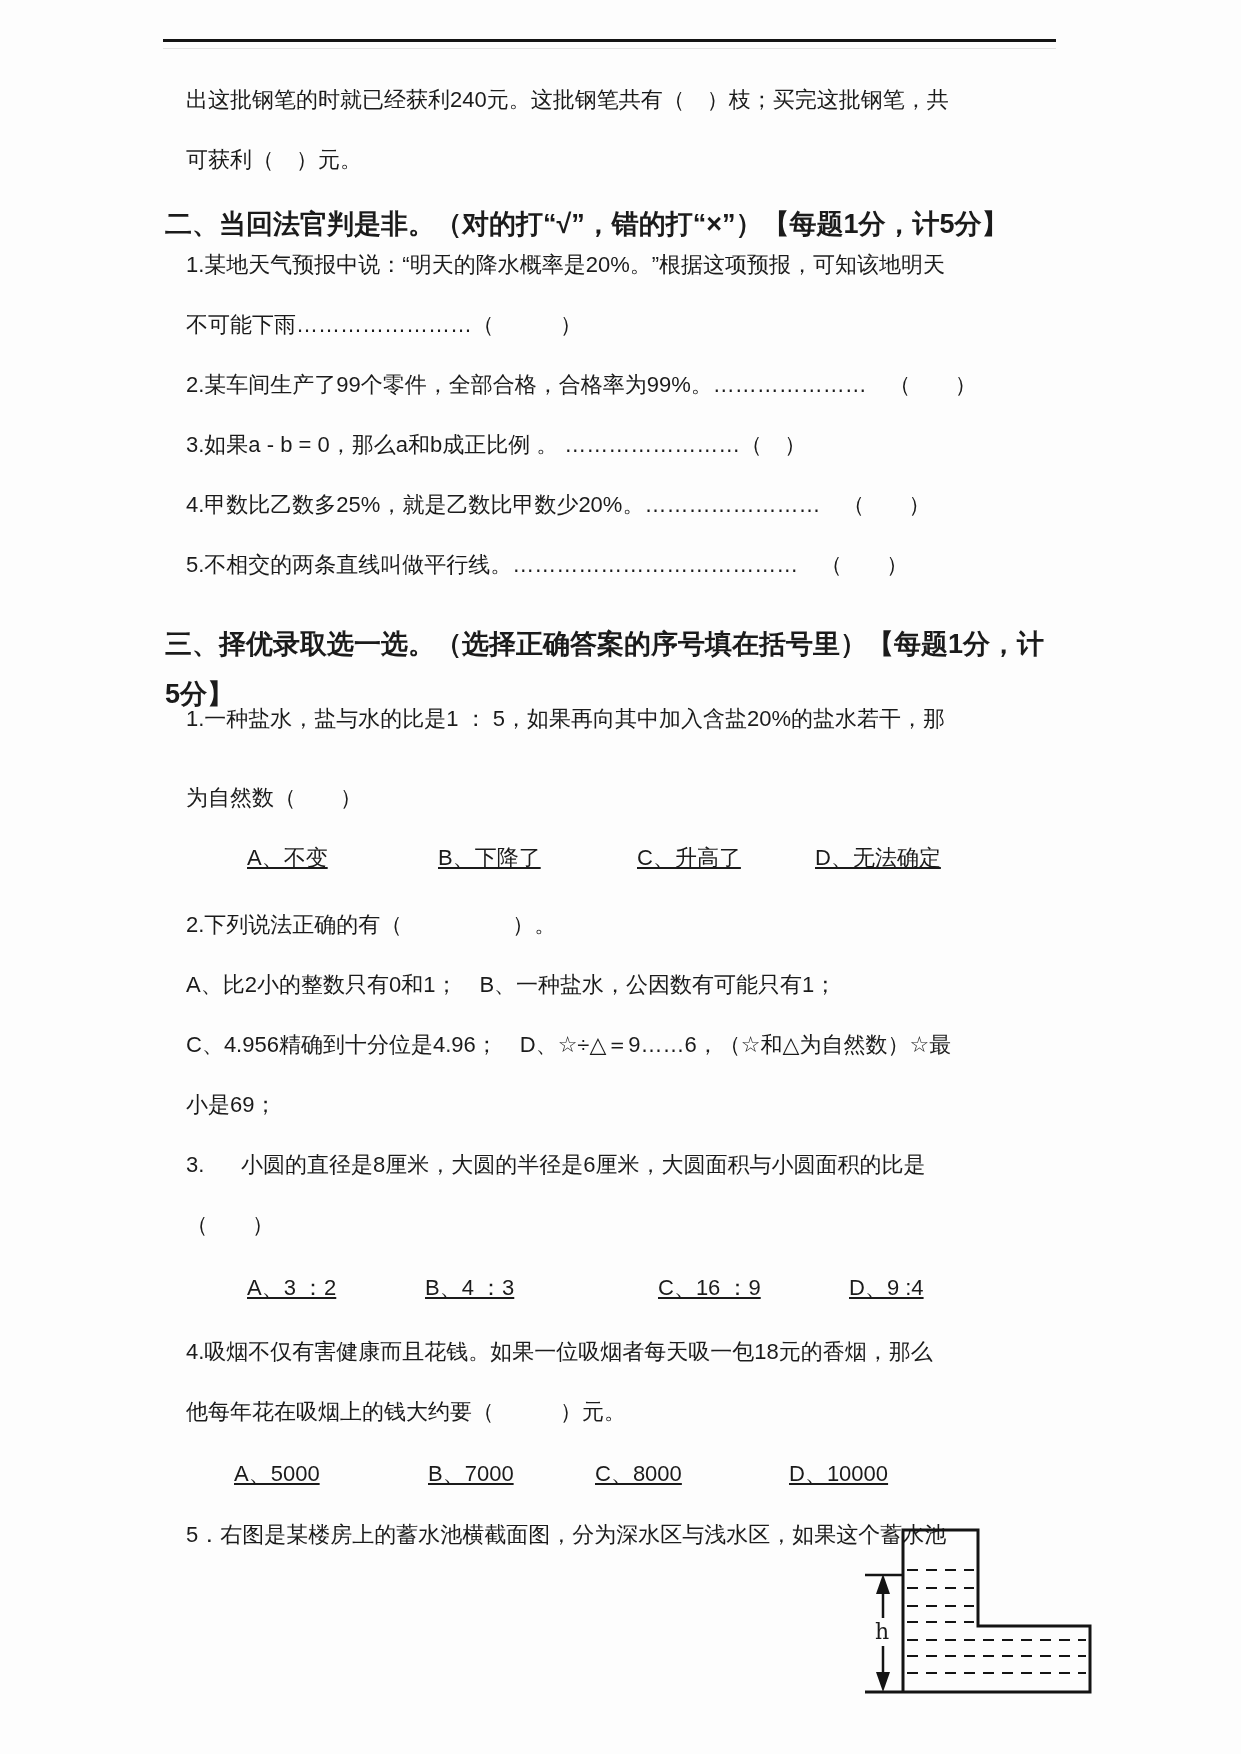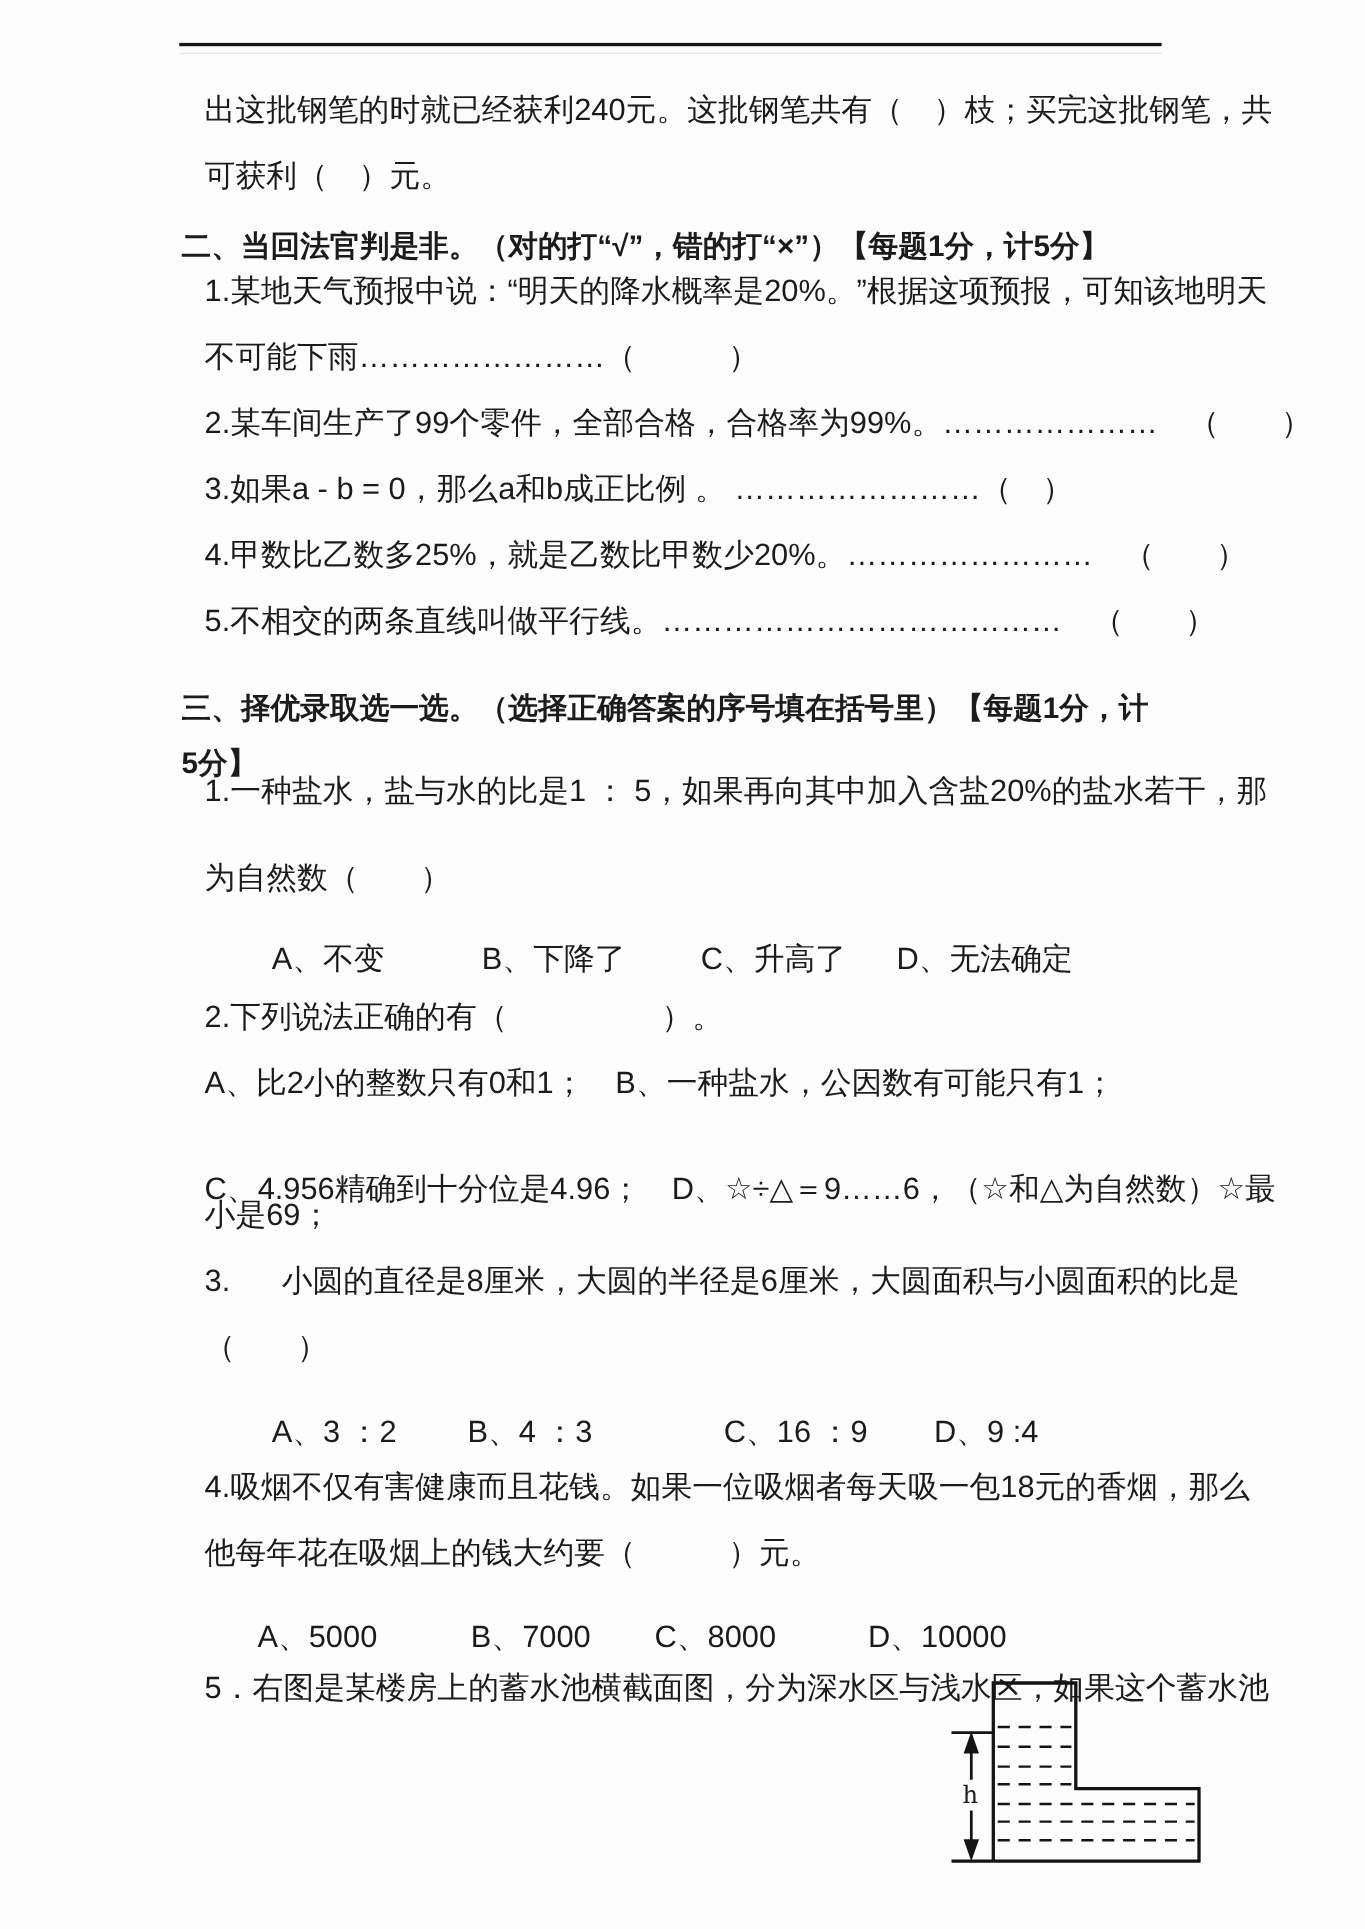--- a/index.html
+++ b/index.html
@@ -16,35 +16,36 @@
   }
   .rule{
     position:absolute;left:163px;width:893px;height:3px;background:#141414;
   }
   .rule-shadow{
     position:absolute;left:163px;width:893px;height:1px;background:#e2e2e2;
   }
   .line{
     position:absolute;
     left:186px;
-    font-size:28px;
+    font-size:22px;
     line-height:34px;
     white-space:pre;
     color:#1b1b1b;
     letter-spacing:0px;
   }
   .heading{
     left:165px;
     font-weight:bold;
     font-size:27px;
   }
   .optrow span{
     position:absolute;
-    top:14px;
+    top:0;
     white-space:pre;
+    text-decoration:underline;
   }
   #tank-diagram{
     position:absolute;left:858px;top:1518px;width:242px;height:186px;
   }
   #tank-diagram text{
     font-family:"DejaVu Serif","Liberation Serif",serif;
     font-size:22px;
     fill:#1b1b1b;
   }
 </style>
@@ -74,21 +75,21 @@
   <div class="line" style="top:781px">为自然数（　　）</div>
   <div class="line optrow" style="top:841px;left:0;width:1241px">
     <span style="left:247px">A、不变</span>
     <span style="left:438px">B、下降了</span>
     <span style="left:637px">C、升高了</span>
     <span style="left:815px">D、无法确定</span>
   </div>
 
   <div class="line" style="top:908px">2.下列说法正确的有（　　　　　）。</div>
   <div class="line" style="top:968px">A、比2小的整数只有0和1；　B、一种盐水，公因数有可能只有1；</div>
-  <div class="line" style="top:1064px">C、4.956精确到十分位是4.96；　D、☆÷△＝9……6，（☆和△为自然数）☆最</div>
+  <div class="line" style="top:1028px">C、4.956精确到十分位是4.96；　D、☆÷△＝9……6，（☆和△为自然数）☆最</div>
   <div class="line" style="top:1088px">小是69；</div>
 
   <div class="line" style="top:1148px">3.      小圆的直径是8厘米，大圆的半径是6厘米，大圆面积与小圆面积的比是</div>
   <div class="line" style="top:1208px">（　　）</div>
   <div class="line optrow" style="top:1271px;left:0;width:1118px">
     <span style="left:247px">A、3 ：2</span>
     <span style="left:425px">B、4 ：3</span>
     <span style="left:658px">C、16 ：9</span>
     <span style="left:849px">D、9 :4</span>
   </div>

